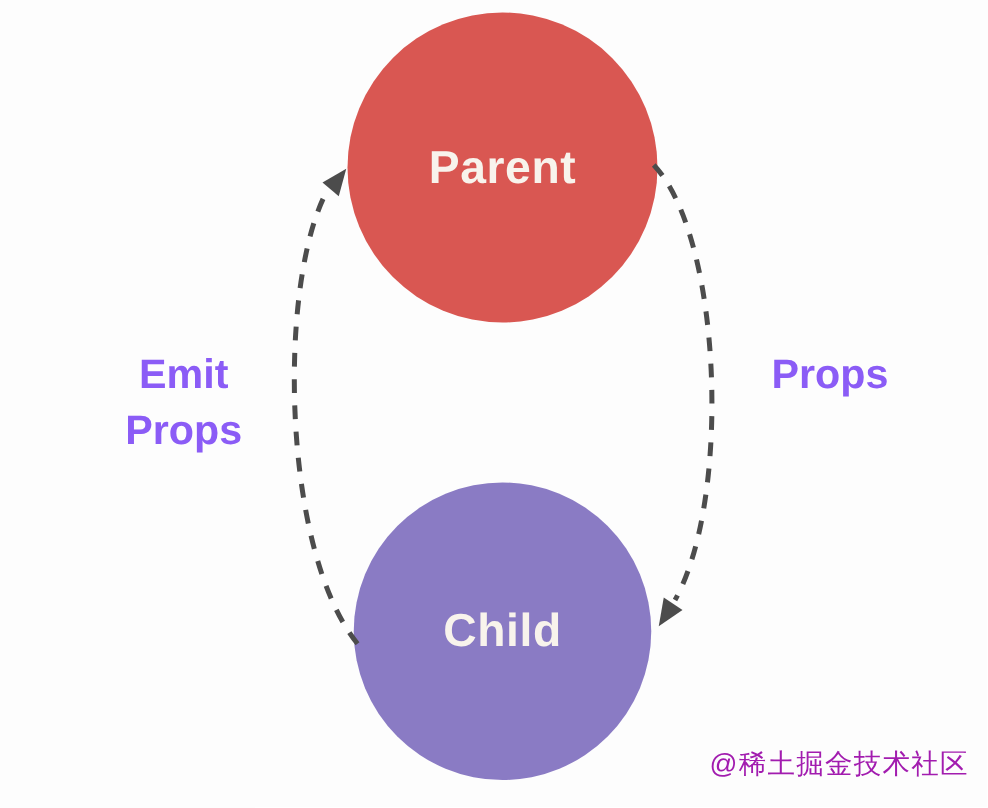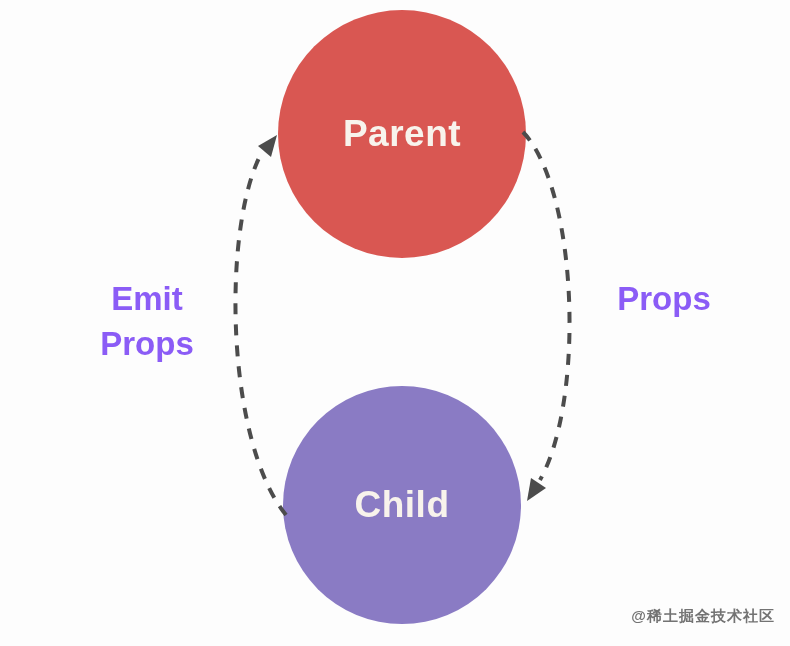--- a/index.html
+++ b/index.html
@@ -60,24 +60,23 @@
     left: 554px;
     top: 276px;
   }
   .edge-label span {
     display: block;
   }
   .watermark {
     position: absolute;
     right: 15px;
     bottom: 20px;
-    font-size: 15px;
-    color: #737373;
+    font-size: 22px;
+    color: #a21caf;
     letter-spacing: 1px;
-    font-weight: bold;
   }
 </style>
 </head>
 <body>
 
 <div class="canvas">
 
   <svg class="diagram-svg" width="790" height="646" viewBox="0 0 790 646">
 
     <circle cx="402" cy="134" r="124" fill="#d95752"></circle>

